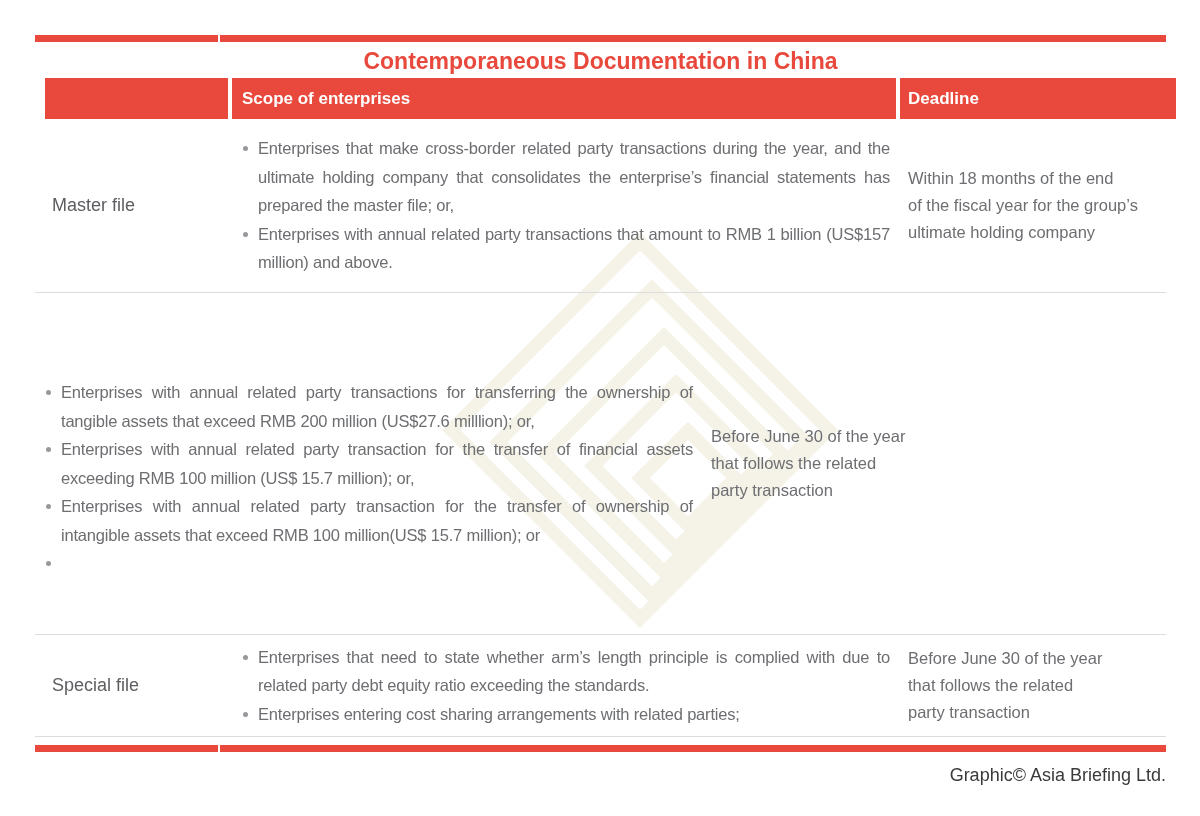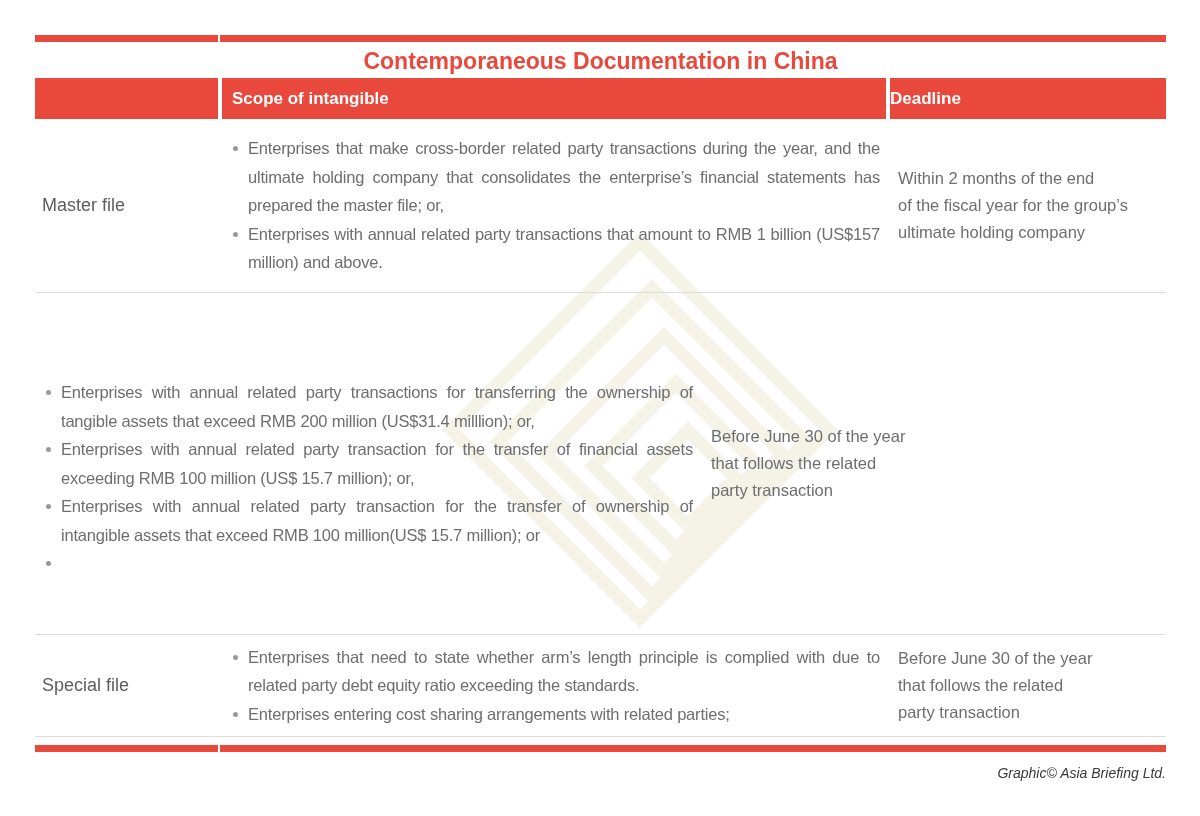--- a/index.html
+++ b/index.html
@@ -39,32 +39,32 @@
   .top-bar{margin-top:35px;}
   .bottom-bar{margin-top:8px;}
 
   .title{
     height:36px;line-height:38px;text-align:center;
     color:var(--accent-red);font-size:23px;font-weight:bold;
   }
 
   .tbl{width:1131px;}
   .tr{display:flex;gap:4px;}
-  .cell-label{width:183px;flex:0 0 183px;}
+  .cell-label{width:183px;flex:0 0 183px;margin-left:10px;}
   .cell-scope{width:664px;flex:0 0 664px;}
   .cell-deadline{width:276px;flex:0 0 276px;}
 
   .thead{height:41px;}
   .thead .cell{
     background:var(--accent-red);color:var(--header-text);
     font-size:17px;font-weight:bold;
     display:flex;align-items:center;
   }
   .thead .cell-scope{padding-left:10px;}
-  .thead .cell-deadline{}
+  .thead .cell-deadline{padding-left:8px;}
 
   .row{border-bottom:1px solid var(--divider);overflow:hidden;}
   .row-master{height:174px;}
   .row-local{height:342px;}
   .row-special{height:102px;}
 
   .row .cell-label{
     display:flex;align-items:center;
     padding-left:7px;color:var(--label-text);font-size:18px;
   }
@@ -84,21 +84,21 @@
     border-radius:50%;background:#97989b;
   }
   .row .cell-deadline{
     display:flex;flex-direction:column;justify-content:center;
     padding-left:8px;font-size:16.5px;line-height:27px;
     white-space:pre-line;color:var(--body-text);
   }
 
   .footer{
     width:1131px;margin-left:35px;margin-top:13px;
-    text-align:right;font-style:italic;font-size:14px;color:var(--footer-text);
+    text-align:right;font-size:18px;color:var(--footer-text);
     position:relative;z-index:1;
   }
 </style>
 </head>
 <body>
 
 <div class="page">
 
   <div class="watermark">
     <div class="wm wm1"></div>
@@ -114,41 +114,41 @@
       <div class="seg seg-label"></div>
       <div class="seg seg-rest"></div>
     </div>
 
     <div class="title">Contemporaneous Documentation in China</div>
 
     <div class="tbl">
 
       <div class="tr thead">
         <div class="cell cell-label"></div>
-        <div class="cell cell-scope">Scope of intangible</div>
+        <div class="cell cell-scope">Scope of enterprises</div>
         <div class="cell cell-deadline">Deadline</div>
       </div>
 
       <div class="tr row row-master">
         <div class="cell-label">Master file</div>
         <div class="cell-scope">
           <ul class="bullets">
             <li><span class="dot"></span><span>Enterprises that make cross-border related party transactions during the year, and the ultimate holding company that consolidates the enterprise’s financial statements has prepared the master file; or,</span></li>
             <li><span class="dot"></span><span>Enterprises with annual related party transactions that amount to RMB 1 billion (US$157 million) and above.</span></li>
           </ul>
         </div>
-        <div class="cell-deadline">Within 2 months of the end
+        <div class="cell-deadline">Within 18 months of the end
 of the fiscal year for the group’s
 ultimate holding company</div>
       </div>
 
       <div class="tr row row-local">
         <div class="cell-scope">
           <ul class="bullets">
-            <li><span class="dot"></span><span>Enterprises with annual related party transactions for transferring the ownership of tangible assets that exceed RMB 200 million (US$31.4 milllion); or,</span></li>
+            <li><span class="dot"></span><span>Enterprises with annual related party transactions for transferring the ownership of tangible assets that exceed RMB 200 million (US$27.6 milllion); or,</span></li>
             <li><span class="dot"></span><span>Enterprises with annual related party transaction for the transfer of financial assets exceeding RMB 100 million (US$ 15.7 million); or,</span></li>
             <li><span class="dot"></span><span>Enterprises with annual related party transaction for the transfer of ownership of intangible assets that exceed RMB 100 million(US$ 15.7 million); or</span></li>
             <li><span class="dot"></span></li>
           </ul>
         </div>
         <div class="cell-deadline">Before June 30 of the year
 that follows the related
 party transaction</div>
       </div>
 

